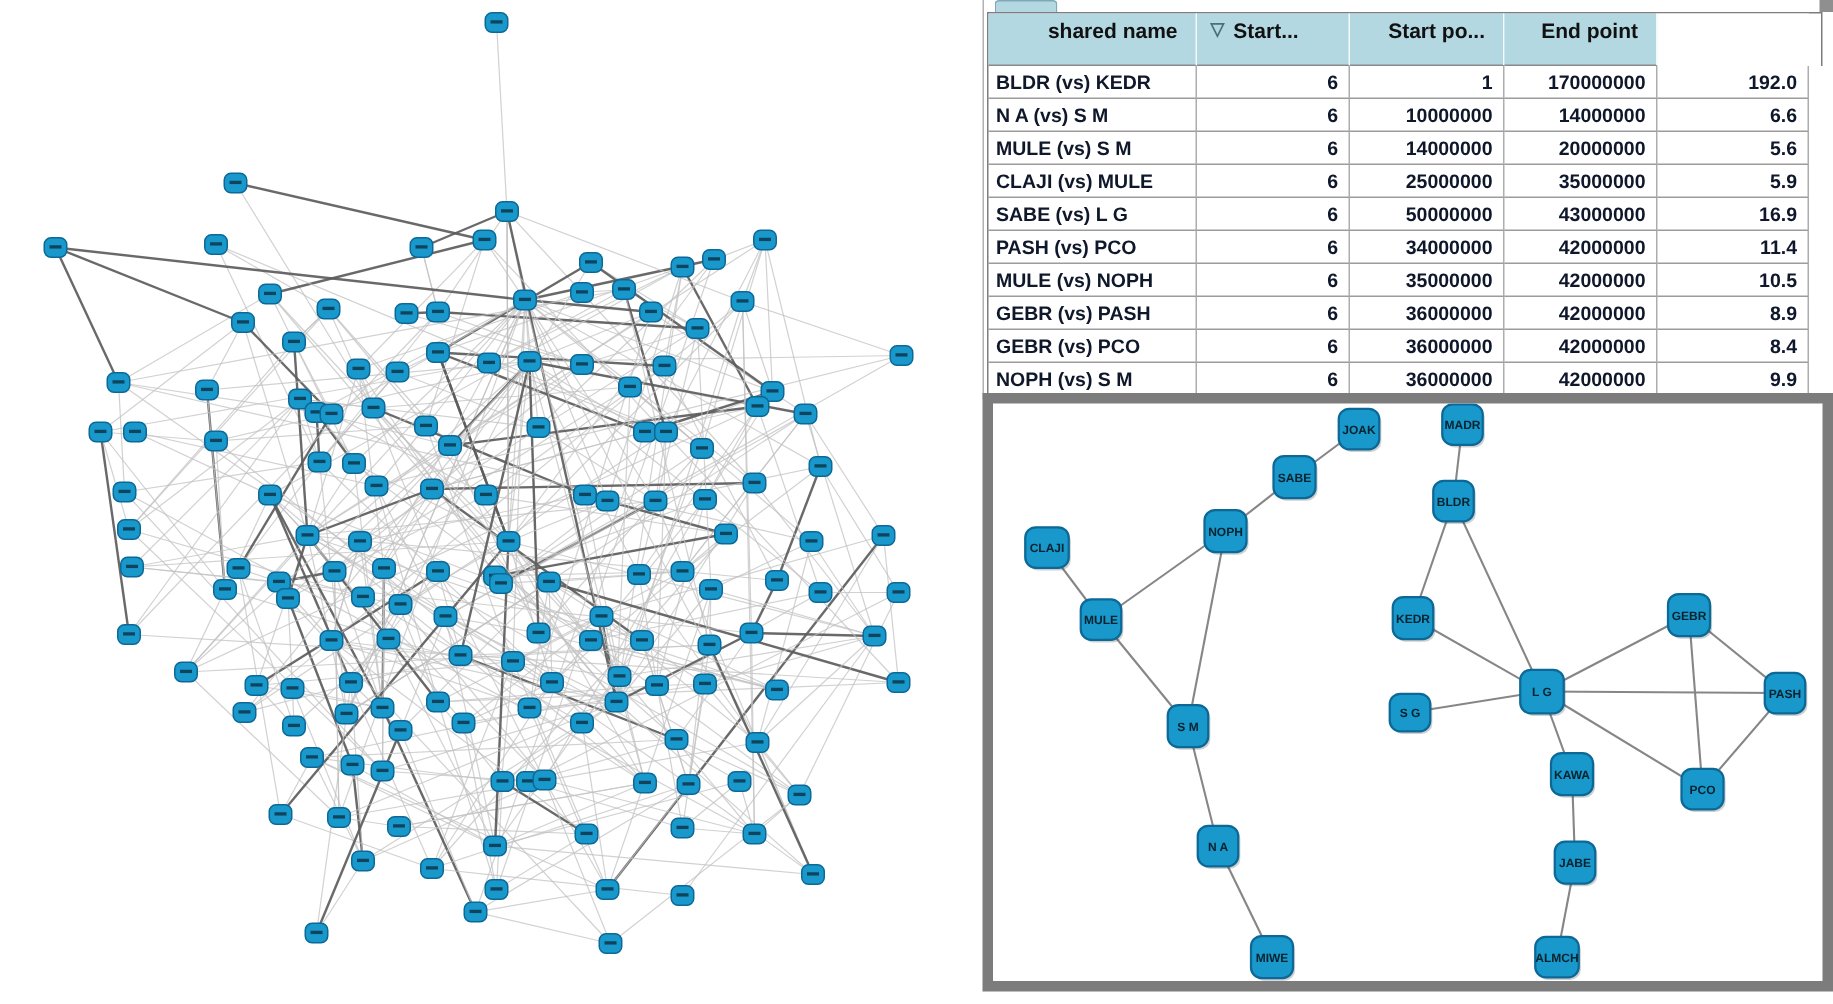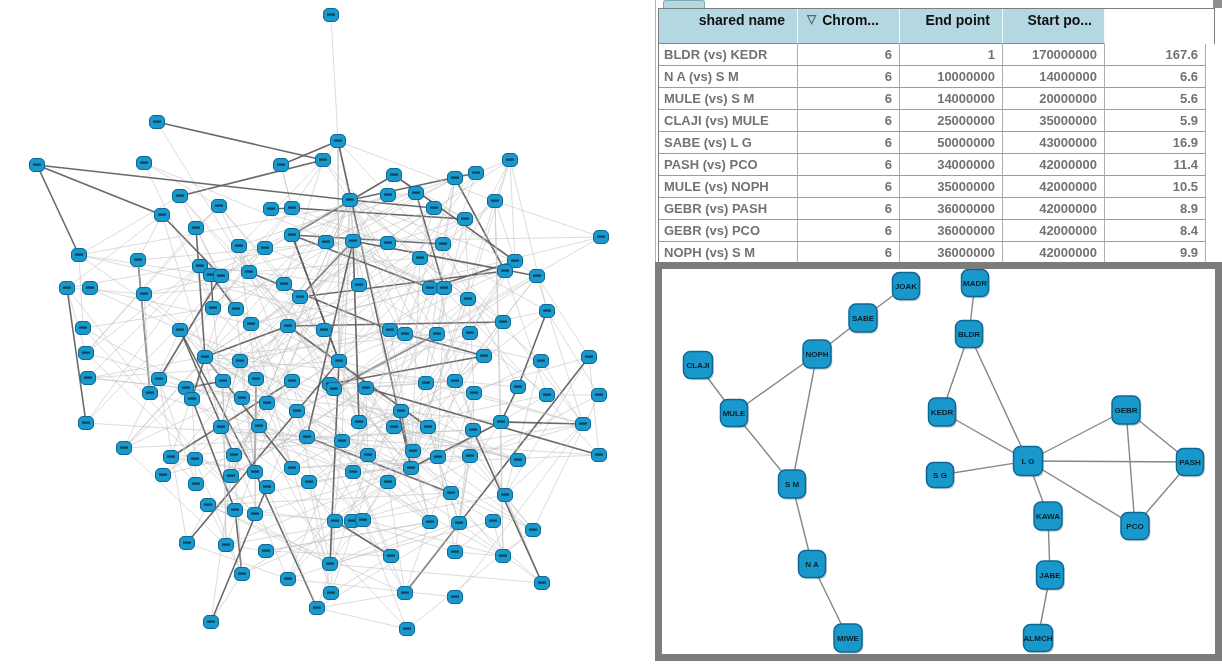--- a/index.html
+++ b/index.html
@@ -23,21 +23,21 @@
   .hrow,.drow{display:grid;grid-template-columns:139px 102px 103px 102px 101px 8px;}
   .hrow{height:35px;}
   .drow{height:22px;}
   .hcell{background:#b4d8e2;border-right:1px solid #f4fafc;border-bottom:1px solid #8a8a8a;
          font-size:14px;font-weight:700;color:#111;display:flex;align-items:center;
          justify-content:flex-end;padding:0 12px 12px 4px;white-space:nowrap;overflow:hidden;}
   .hcell.h-left{justify-content:flex-start;padding-left:9px;gap:6px;}
   .hcell.h-filler{background:#ffffff;border:none;}
   .filter-glyph{color:#4e6d7a;font-size:12px;line-height:1;transform:translateY(-1px);}
   .dcell{border-right:1px solid #adadad;border-bottom:1px solid #9c9c9c;font-size:13px;
-         font-weight:700;color:#737373;display:flex;align-items:center;
+         font-weight:700;color:#0f172a;display:flex;align-items:center;
          justify-content:flex-end;padding:0 7px;white-space:nowrap;overflow:hidden;}
   .dcell.c-left{justify-content:flex-start;padding-left:5px;}
   .dcell.c-filler{border:none;background:#ffffff;}
 
   
   .panel-small{position:absolute;left:655px;top:262px;width:567px;height:399px;background:#7c7c7c;}
   .panel-small .canvas-inner{position:absolute;left:7px;top:7px;width:553px;height:385px;background:#ffffff;}
   .canvas-inner svg{display:block;width:553px;height:385px;}
 </style>
 </head>
@@ -1138,36 +1138,36 @@
   <div class="tab-frag"></div>
   <div class="scroll-frag"></div>
 
   <div class="attr-table" id="attr-table">
       <div class="hrow">
         <div class="hcell">
           <span>shared name</span>
         </div>
         <div class="hcell h-left">
           <span class="filter-glyph">▽</span>
-          <span>Chrom...</span>
+          <span>Start...</span>
+        </div>
+        <div class="hcell">
+          <span>Start po...</span>
         </div>
         <div class="hcell">
           <span>End point</span>
-        </div>
-        <div class="hcell">
-          <span>Start po...</span>
         </div>
         <div class="hcell h-filler"></div>
       </div>
       <div class="drow">
         <div class="dcell c-left">BLDR (vs) KEDR</div>
         <div class="dcell">6</div>
         <div class="dcell">1</div>
         <div class="dcell">170000000</div>
-        <div class="dcell">167.6</div>
+        <div class="dcell">192.0</div>
         <div class="dcell c-filler"></div>
       </div>
       <div class="drow">
         <div class="dcell c-left">N A (vs) S M</div>
         <div class="dcell">6</div>
         <div class="dcell">10000000</div>
         <div class="dcell">14000000</div>
         <div class="dcell">6.6</div>
         <div class="dcell c-filler"></div>
       </div>

